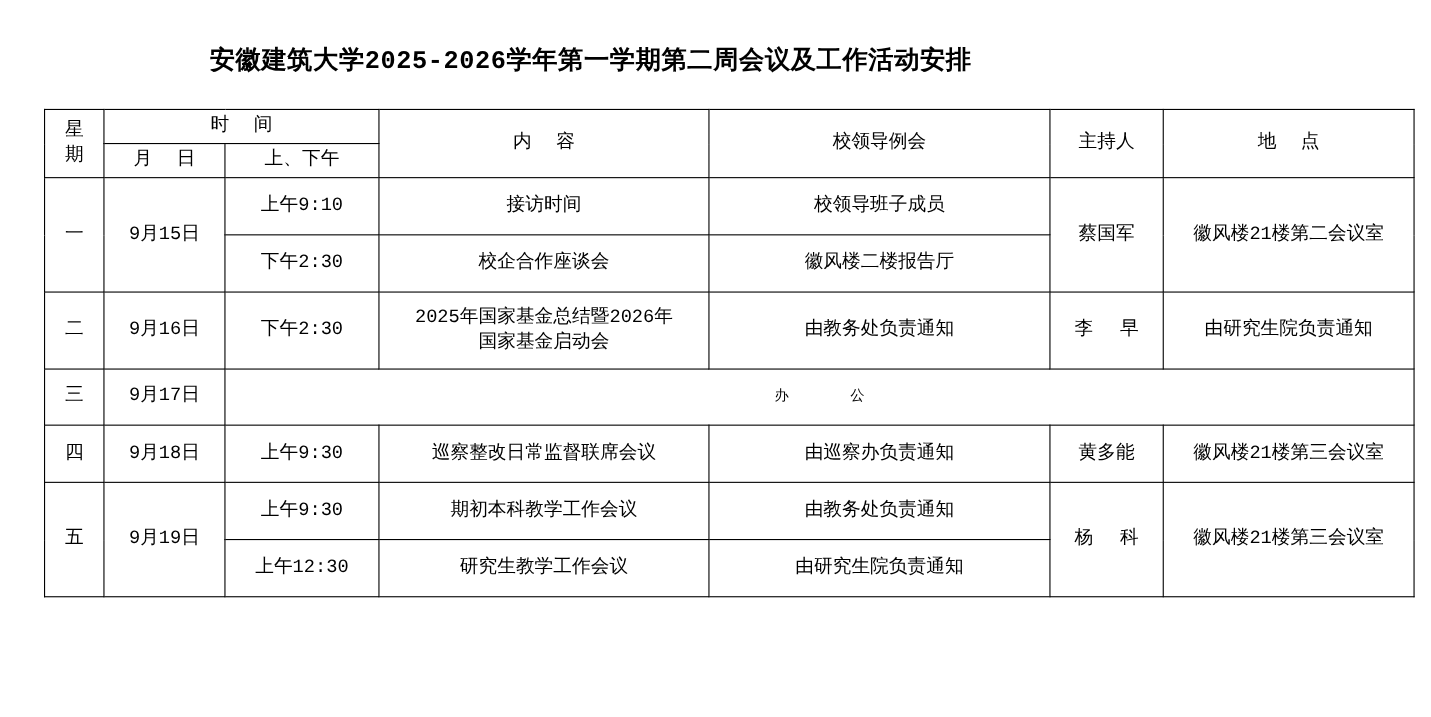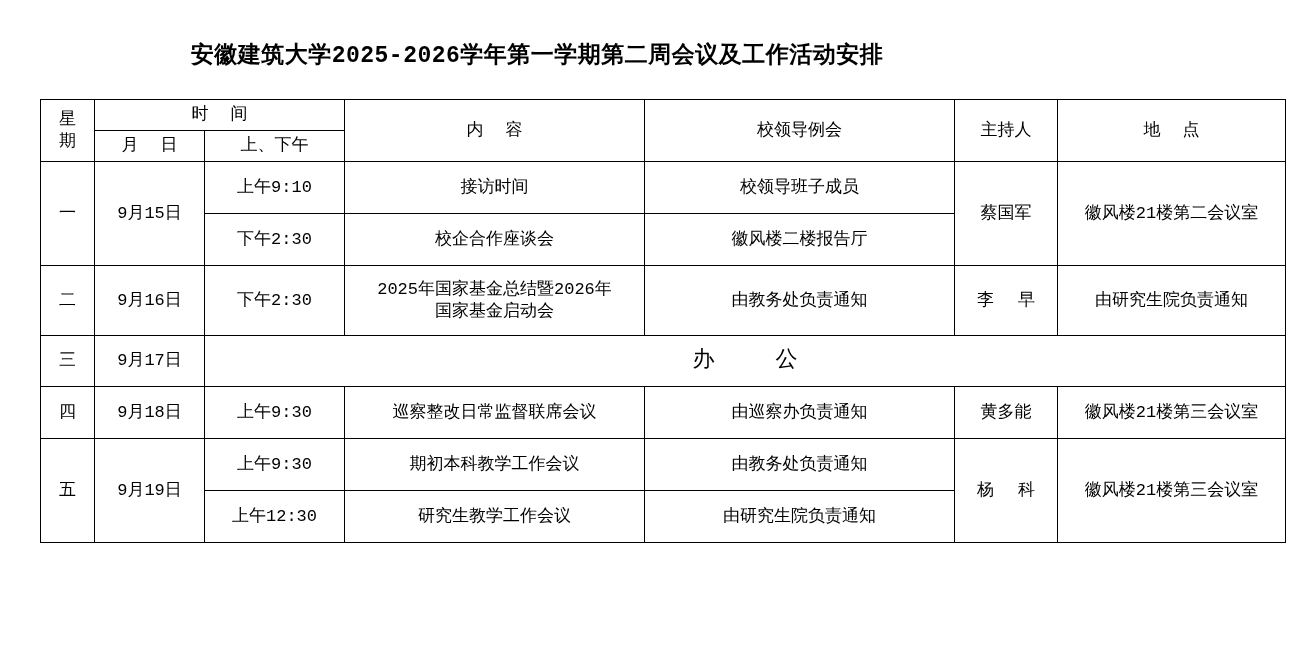--- a/index.html
+++ b/index.html
@@ -75,21 +75,21 @@
   .col-ampm { width: 140px; }
   .col-content { width: 300px; }
   .col-people { width: 310px; }
   .col-host { width: 103px; }
   .col-place { width: 228px; }
   .host-cell { letter-spacing: 0px; }
   .host-spaced { letter-spacing: 7px; text-indent: 7px; }
   .office-row td.office {
     letter-spacing: 24px;
     text-indent: 24px;
-    font-size: 22px;
+    font-size: 13px;
   }
   .r-tall { height: 52px; }
   .r-std { height: 51px; }
   .r-two { height: 70px; }
   .content-two-line { line-height: 25px; margin-left: 32px; }
 </style>
 </head>
 <body>
 
 <div class="page">

